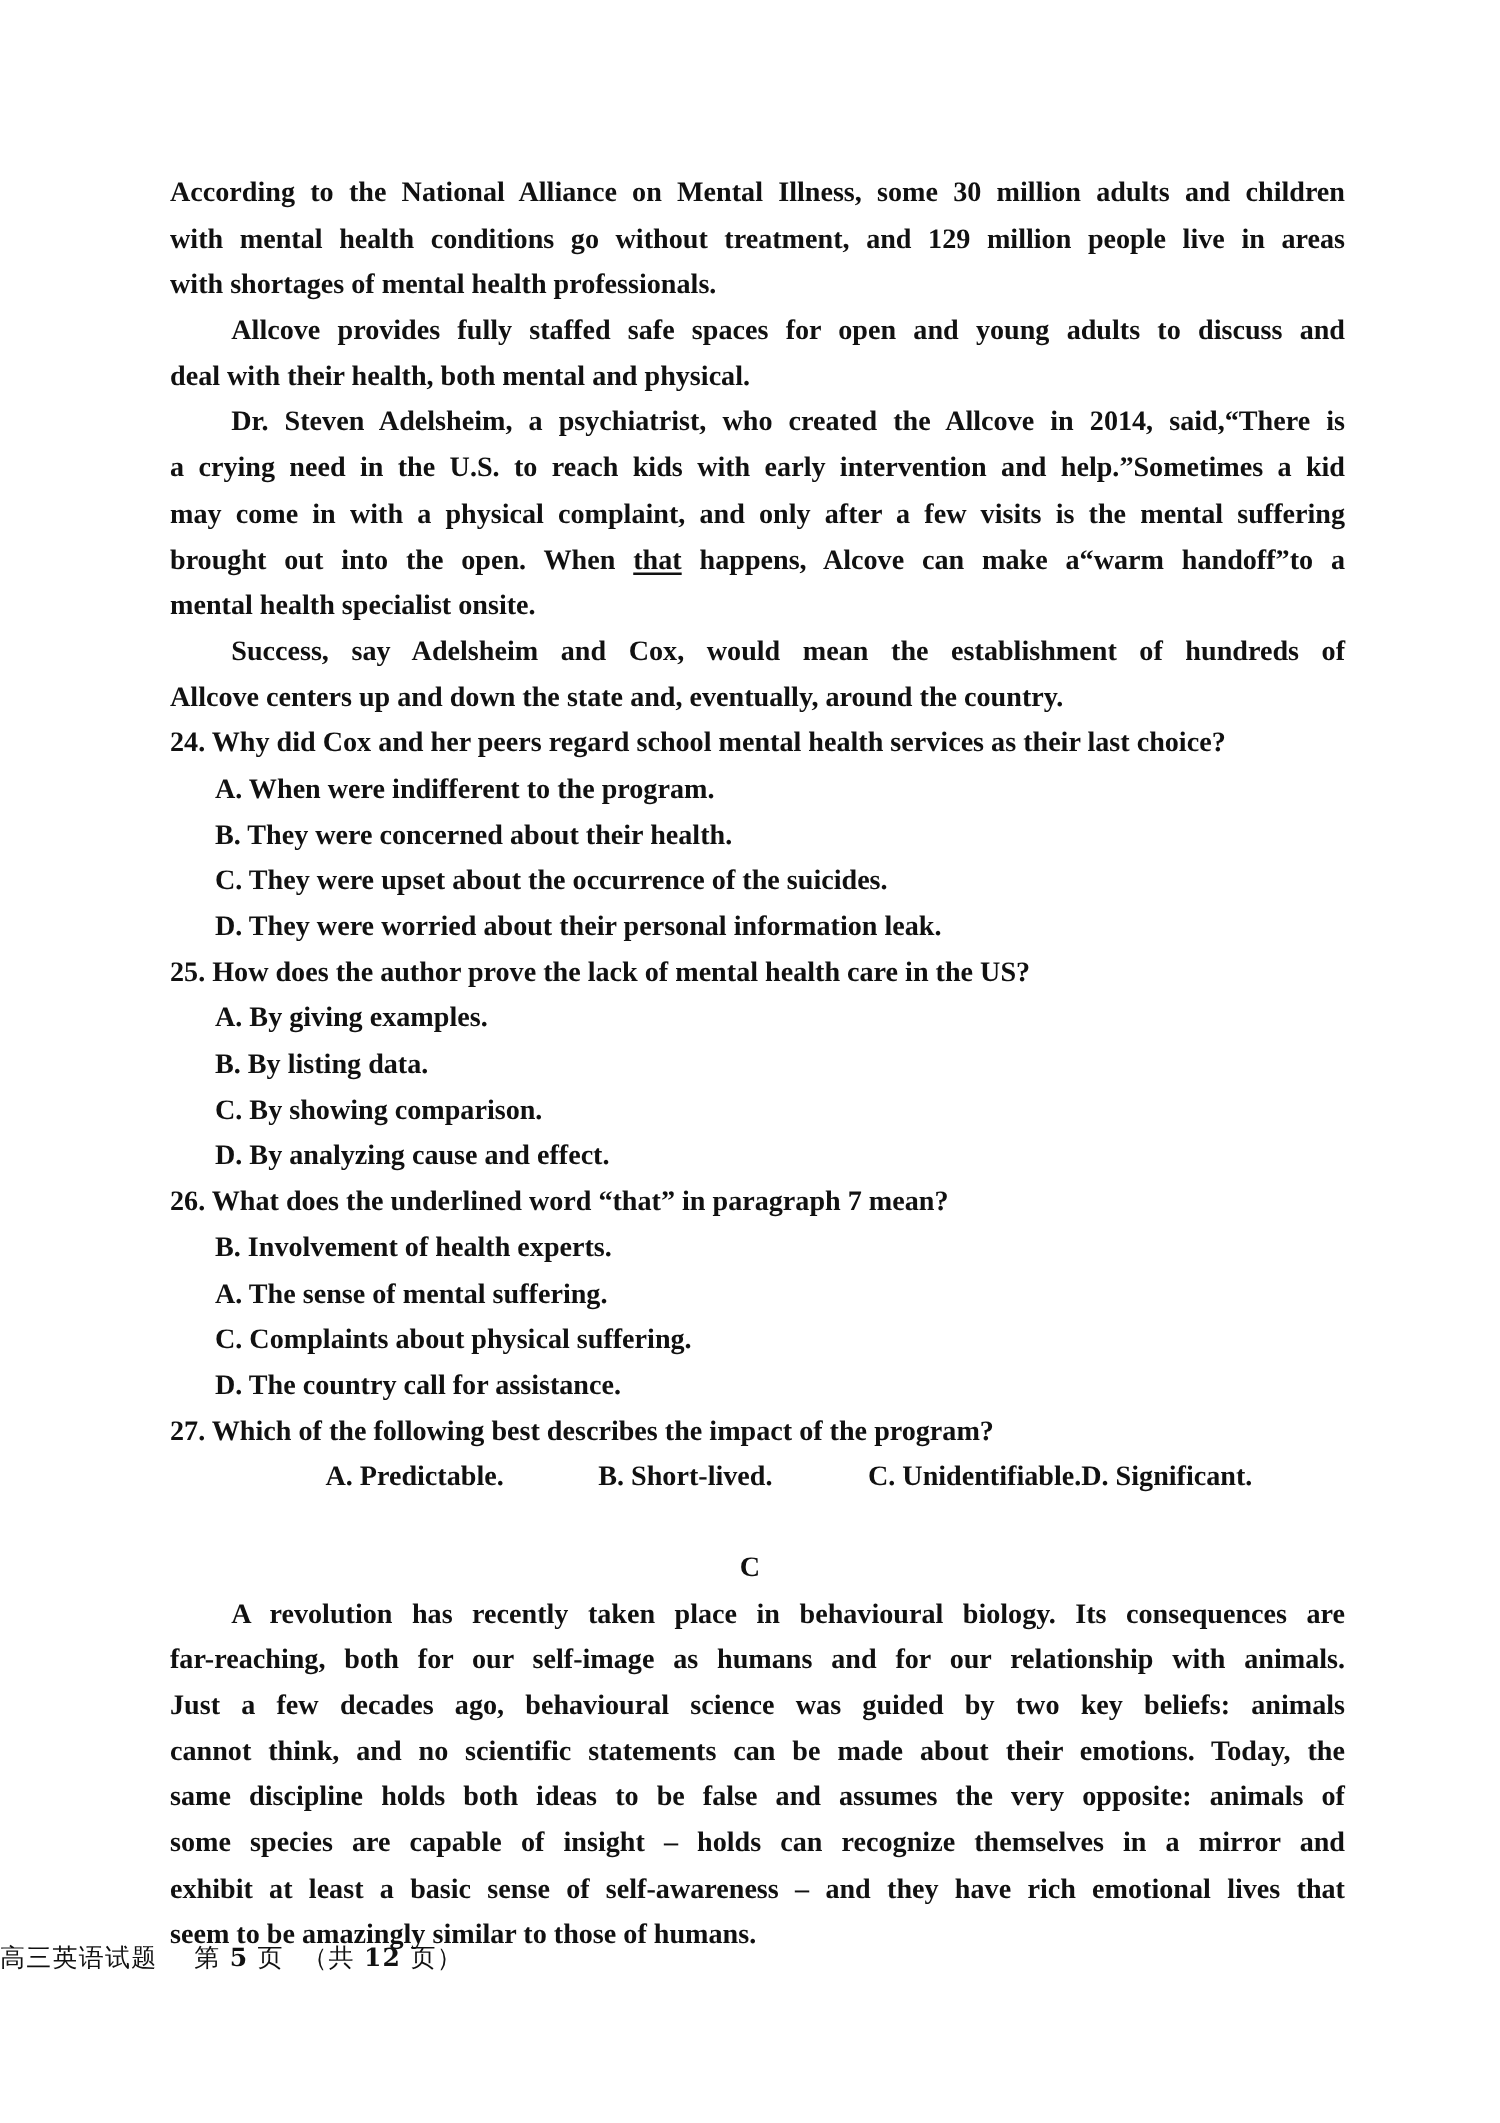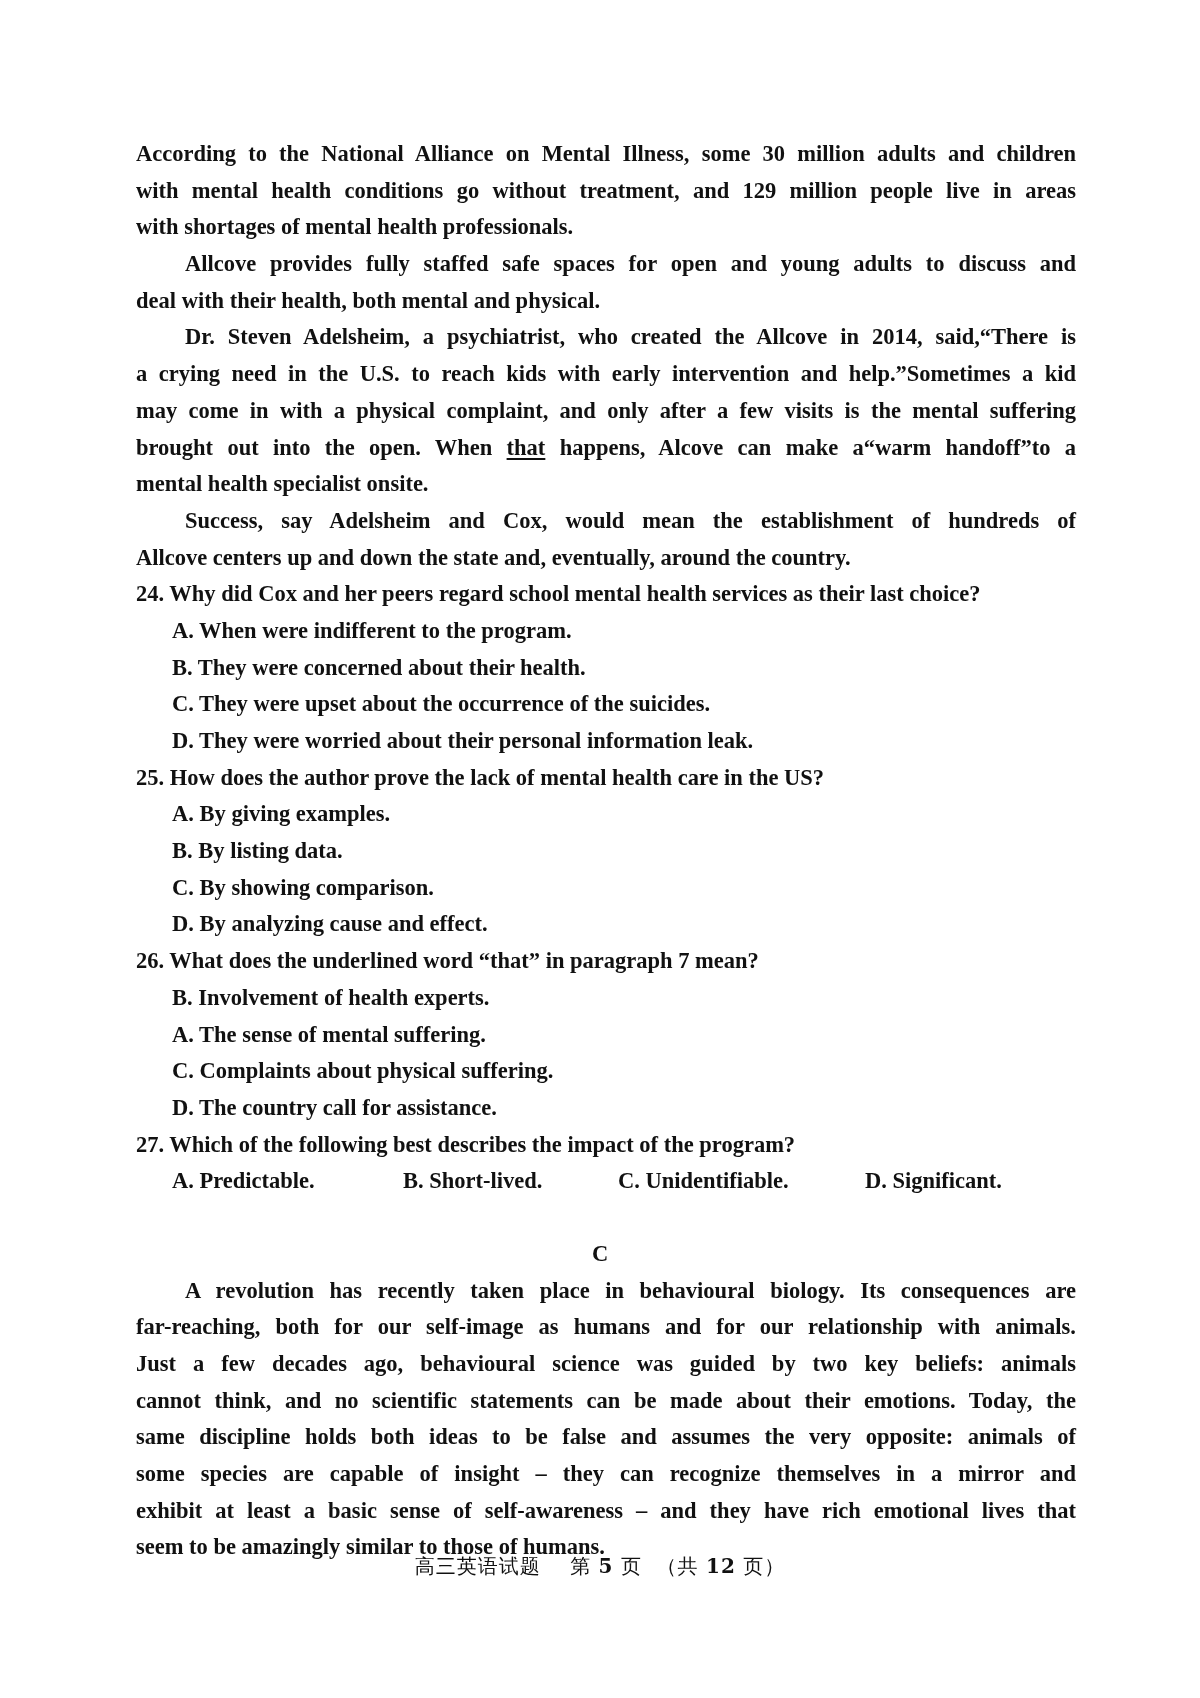--- a/index.html
+++ b/index.html
@@ -32,35 +32,35 @@
       text-align: justify;
       text-align-last: justify;
     }
     .indent { padding-left: 49px; }
     .opt { padding-left: 36px; }
     .u { text-decoration: underline; text-decoration-thickness: 2px; text-underline-offset: 3px; }
     .opts-row {
       display: flex;
       padding-left: 36px;
     }
-    .opts-row span { display: inline-block; }
+    .opts-row span { display: inline-block; text-align: right; }
     .opts-row .o1 { width: 231px; }
     .opts-row .o2 { width: 215px; }
     .opts-row .o3 { width: 247px; }
     .section-letter {
       text-align: center;
       margin-top: 36px;
       padding-right: 12px;
     }
     .footer {
       position: absolute;
       left: 0;
       width: 1200px;
       top: 1553px;
-      text-align: center;
+      text-align: left;
       font-size: 20px;
       font-weight: normal;
       font-family: "DejaVu Serif", "Liberation Serif", serif;
       letter-spacing: 1px;
     }
     .footer b { font-weight: bold; }
   </style>
 </head>
 <body>
 
@@ -124,21 +124,21 @@
     </div>
   </div>
 
   <div class="line section-letter">C</div>
   <div>
     <div class="line just indent">A revolution has recently taken place in behavioural biology. Its consequences are</div>
     <div class="line just">far-reaching, both for our self-image as humans and for our relationship with animals.</div>
     <div class="line just">Just a few decades ago, behavioural science was guided by two key beliefs: animals</div>
     <div class="line just">cannot think, and no scientific statements can be made about their emotions. Today, the</div>
     <div class="line just">same discipline holds both ideas to be false and assumes the very opposite: animals of</div>
-    <div class="line just">some species are capable of insight – they can recognize themselves in a mirror and</div>
+    <div class="line just">some species are capable of insight – holds can recognize themselves in a mirror and</div>
     <div class="line just">exhibit at least a basic sense of self-awareness – and they have rich emotional lives that</div>
     <div class="line">seem to be amazingly similar to those of humans.</div>
   </div>
 </div>
 
 <div class="footer">
   <span>高三英语试题</span>&nbsp;&nbsp;&nbsp;
   <span>第</span>
   <b>5</b>
   <span>页</span>&nbsp;

